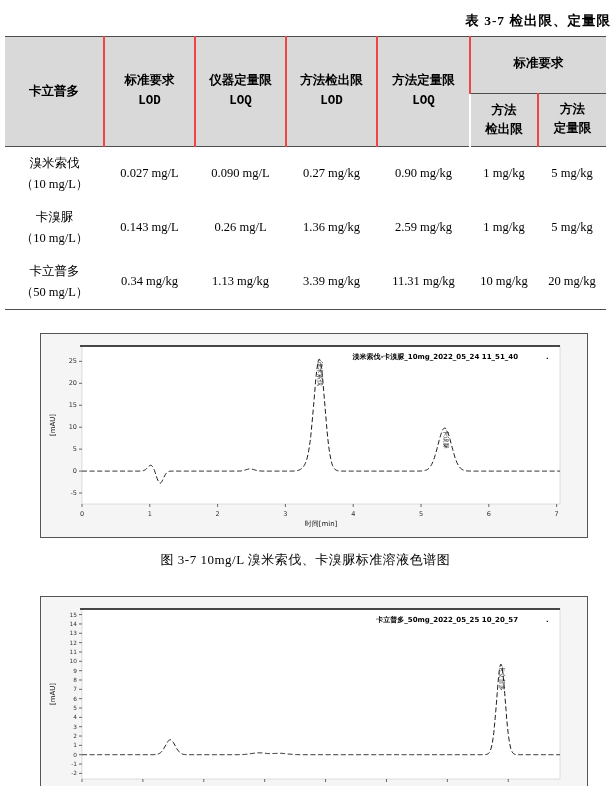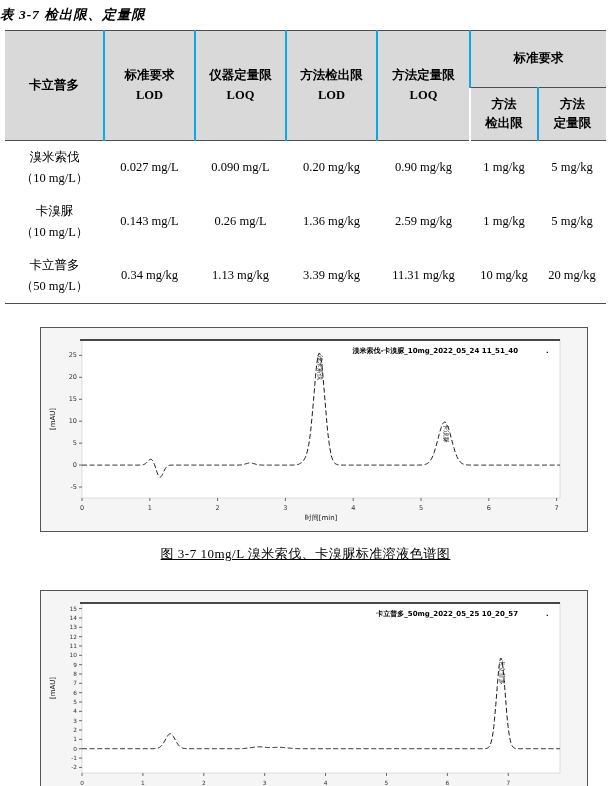--- a/index.html
+++ b/index.html
@@ -1,32 +1,32 @@
 <!DOCTYPE html>
 <html><head>
 <meta charset="utf-8">
 <style>
   html,body{margin:0;padding:0;background:#fff;}
   .page{width:611px;height:786px;background:#fff;font-family:"Liberation Serif",serif;color:#000;overflow:hidden;}
-  .tbl-title{padding-top:6px;text-align:left;font-size:13.5px;font-weight:bold;letter-spacing:1px;font-style:italic;}
+  .tbl-title{padding-top:12px;text-align:right;font-size:13.5px;font-weight:bold;letter-spacing:1px;}
   table{border-collapse:collapse;width:601px;margin:6px auto 0 auto;table-layout:fixed;font-size:12.5px;}
   th,td{text-align:center;vertical-align:middle;padding:2px 1px;}
   thead th{background:#d9d9d9;font-weight:bold;line-height:1.55;}
   thead tr:first-child th{border-top:1.5px solid #4d4d4d;}
-  thead th:not(:first-child){border-left:2px solid #0ea5e9;}
+  thead th:not(:first-child){border-left:2px solid #ef4444;font-family:Liberation Mono, monospace;}
   thead tr:first-child th{height:52px;}
   th.rspan{border-bottom:1px solid #4d4d4d;}
   th.std{height:26px;border-bottom:1px solid #4d4d4d;}
   th.sub{height:48px;border-bottom:1px solid #4d4d4d;border-left:2px solid #fff;}
   tbody td{height:50px;line-height:1.7;}
   tbody tr:last-child td{border-bottom:1.5px solid #4d4d4d;}
   .pre{white-space:pre-line;}
   .fig{width:536px;margin:23px 0 0 40px;border:1px solid #555;background:#f5f5f5;padding:4px 5px 3px 5px;}
   .fig2{margin-top:27px;}
-  .caption{text-align:center;font-size:13px;margin-top:13px;letter-spacing:0.5px;text-decoration:underline;}
+  .caption{text-align:center;font-size:13px;margin-top:13px;letter-spacing:0.5px;}
   svg{display:block;background:#f5f5f5;}
   .tick{font:6.5px "DejaVu Sans",sans-serif;fill:#333;}
   .tick2{font:5.8px "DejaVu Sans",sans-serif;fill:#333;}
   .axlabel{font:7px "DejaVu Sans",sans-serif;fill:#111;}
   .anno{font:bold 7px "DejaVu Sans",sans-serif;fill:#000;}
   .plabel{font:6.2px "DejaVu Sans",sans-serif;fill:#222;}
 </style>
 </head>
 <body>
 
@@ -63,21 +63,21 @@
         <th class="pre sub">方法
 定量限</th>
       </tr>
     </thead>
     <tbody>
       <tr>
         <td class="pre">溴米索伐
 （10 mg/L）</td>
         <td>0.027 mg/L</td>
         <td>0.090 mg/L</td>
-        <td>0.20 mg/kg</td>
+        <td>0.27 mg/kg</td>
         <td>0.90 mg/kg</td>
         <td>1 mg/kg</td>
         <td>5 mg/kg</td>
       </tr>
       <tr>
         <td class="pre">卡溴脲
 （10 mg/L）</td>
         <td>0.143 mg/L</td>
         <td>0.26 mg/L</td>
         <td>1.36 mg/kg</td>

